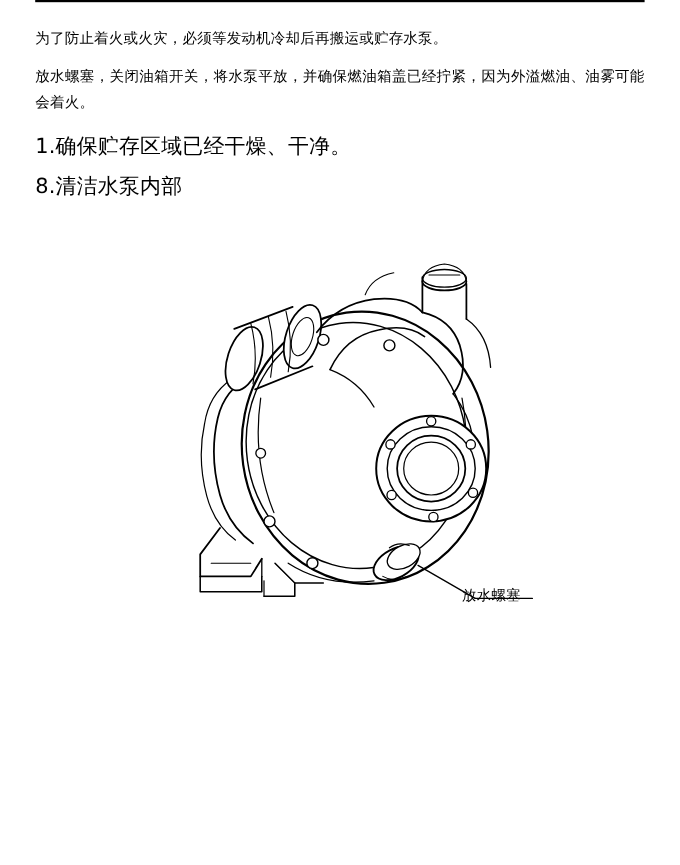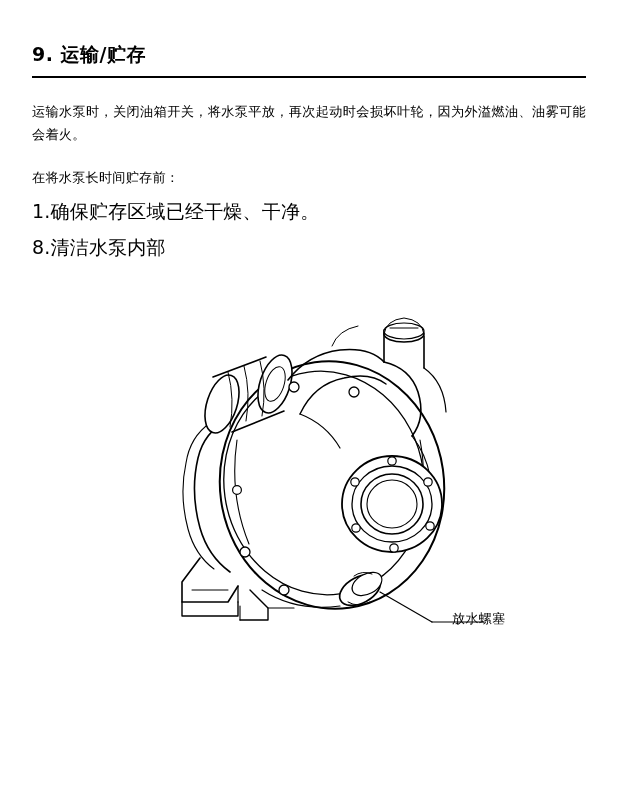--- a/index.html
+++ b/index.html
@@ -61,38 +61,37 @@
     width: 100%;
     height: 380px;
     margin-top: 26px;
   }
   .figure svg {
     display: block;
     margin: 0 auto;
   }
   .callout-label {
     position: absolute;
-    left: 420px;
+    left: 388px;
     top: 320px;
     font-size: 13px;
     letter-spacing: 0.4px;
     white-space: nowrap;
   }
 </style>
 </head>
 <body>
 
 <div class="page">
 
-  <h1 class="section-title">9. 运输/贮存</h1>
   <hr class="title-rule">
 
-  <p class="para">运输水泵时，关闭油箱开关，将水泵平放，再次起动时会损坏叶轮，因为外溢燃油、油雾可能会着火。</p>
+  <p class="para">为了防止着火或火灾，必须等发动机冷却后再搬运或贮存水泵。</p>
+  <p class="para">放水螺塞，关闭油箱开关，将水泵平放，并确保燃油箱盖已经拧紧，因为外溢燃油、油雾可能会着火。</p>
 
-  <p class="para gap-top tight">在将水泵长时间贮存前：</p>
   <p class="list-item">1.确保贮存区域已经干燥、干净。</p>
   <p class="list-item">8.清洁水泵内部</p>
 
 
   <div class="figure">
     <svg width="554" height="380" viewBox="0 0 554 380">
       <g fill="none" stroke="#000" stroke-width="1.6" stroke-linejoin="round" stroke-linecap="round">
 
         <ellipse cx="300" cy="195" rx="112" ry="124" transform="rotate(-8 300 195)" fill="#fff" stroke="#000" stroke-width="2"></ellipse>
         <ellipse cx="292" cy="193" rx="100" ry="112" transform="rotate(-8 292 193)" fill="#fff" stroke="#000" stroke-width="1.3"></ellipse>

